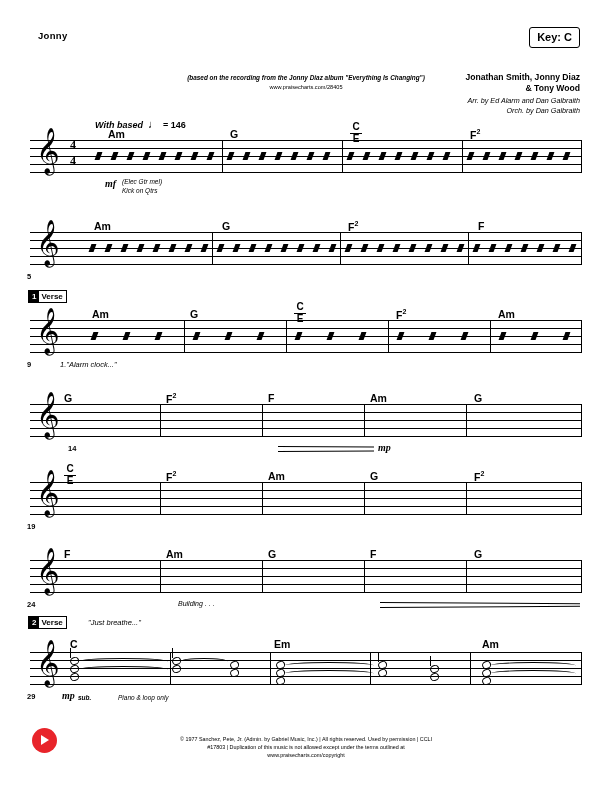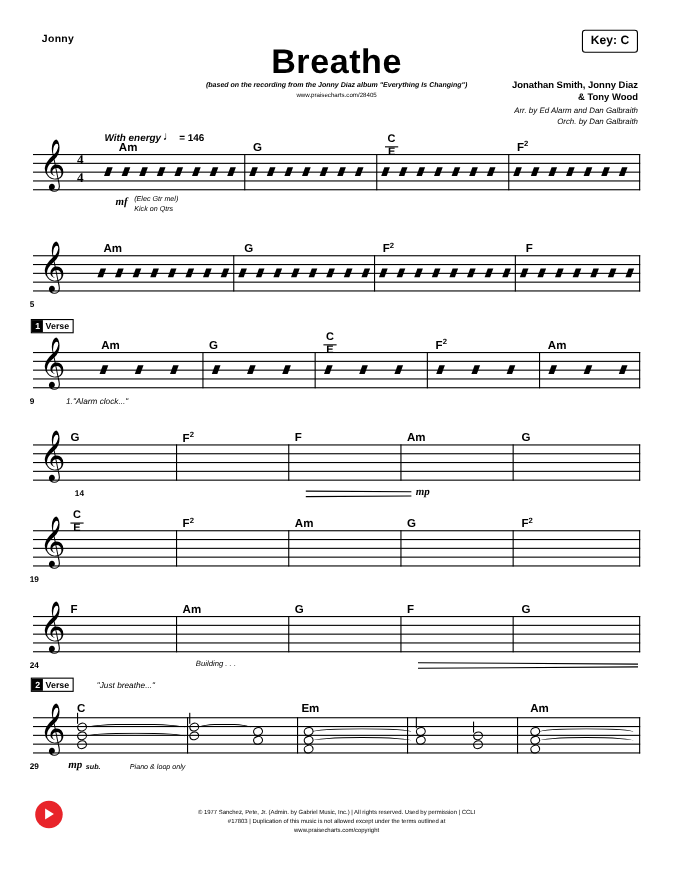--- a/index.html
+++ b/index.html
@@ -305,32 +305,31 @@
     line-height: 8px;
   }
 </style>
 </head>
 <body>
 
 <div class="page">
 
   <div class="instrument">Jonny</div>
   <div class="keybox">Key: C</div>
-  <div class="title">Breathe</div>
   <div class="subtitle">(based on the recording from the Jonny Diaz album "Everything Is Changing")</div>
   <div class="weblink">www.praisecharts.com/28405</div>
   <div class="writers">
     <div>Jonathan Smith, Jonny Diaz</div>
     <div>&amp; Tony Wood</div>
   </div>
   <div class="credits">
     <div>Arr. by Ed Alarm and Dan Galbraith</div>
     <div>Orch. by Dan Galbraith</div>
   </div>
-  <div class="tempo-mark">With energy</div>
+  <div class="tempo-mark">With based</div>
   <div class="tempo-note">♩</div>
   <div class="tempo-val">= 146</div>
 
   <div class="system" style="top:140px;">
     <div class="chord" style="left:78px; top:-12px;">Am</div>
     <div class="chord" style="left:200px; top:-12px;">G</div>
     <div class="slashchord" style="left:320px; top:-18px;">C<span class="bar"></span>E</div>
     <div class="chord" style="left:440px; top:-12px;">F<span class="sup">2</span></div>
     <div class="staff">
       <div class="line l0"></div>

